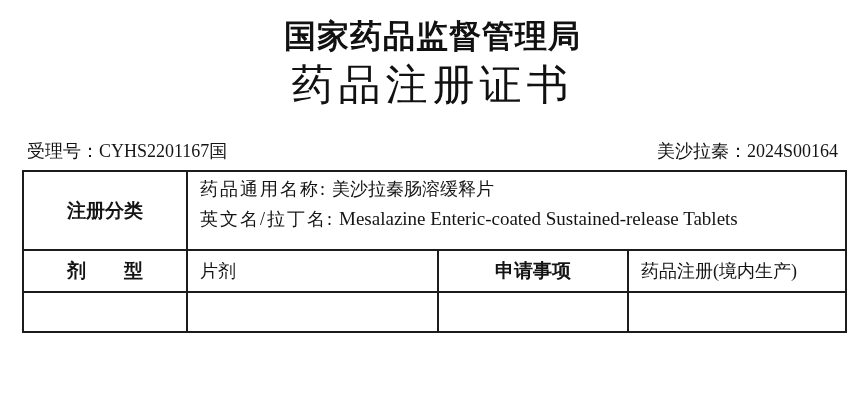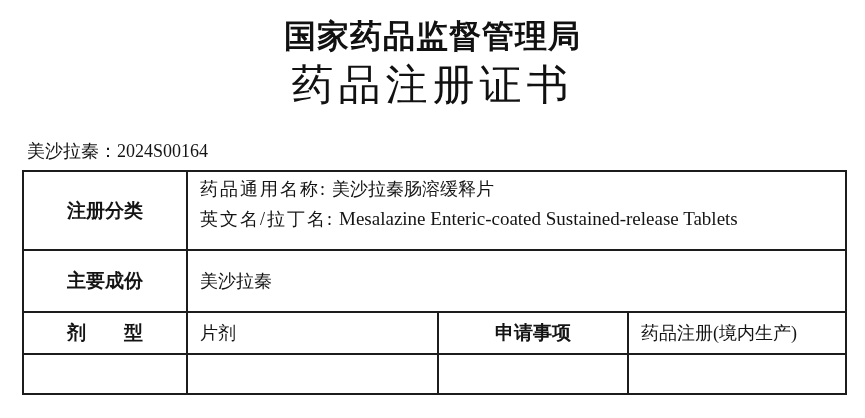--- a/index.html
+++ b/index.html
@@ -98,43 +98,40 @@
   tr.row-partial { height: 40px; }
 </style>
 </head>
 <body>
 
 <div class="org-name">国家药品监督管理局</div>
 
 <div class="doc-title">药品注册证书</div>
 
 <div class="ref-row">
+  <div><span>受理号：</span><span>CYHS2201167国</span></div>
   <div><span>美沙拉秦：</span><span>2024S00164</span></div>
 </div>
 
 <div class="table-clip">
   <table class="cert-table">
     <colgroup>
       <col style="width:164px">
       <col style="width:251px">
       <col style="width:190px">
       <col style="width:218px">
     </colgroup>
     <tbody>
       <tr class="row-1">
         <td class="label-cell">注册分类</td>
         <td class="value-cell top-align" colspan="3">
           <div class="cell-line"><span class="zh-spaced">药品通用名称:</span><span>美沙拉秦肠溶缓释片</span></div>
           <div class="cell-line"><span class="zh-spaced">英文名/拉丁名:</span><span class="en-text">Mesalazine Enteric-coated Sustained-release Tablets</span></div>
         </td>
       </tr>
-      <tr class="row-2">
-        <td class="label-cell">主要成份</td>
-        <td class="value-cell" colspan="3">美沙拉秦</td>
-      </tr>
       <tr class="row-3">
         <td class="label-cell">剂　　型</td>
         <td class="value-cell">片剂</td>
         <td class="label-cell">申请事项</td>
         <td class="value-cell">药品注册(境内生产)</td>
       </tr>
       <tr class="row-partial">
         <td></td>
         <td></td>
         <td></td>

